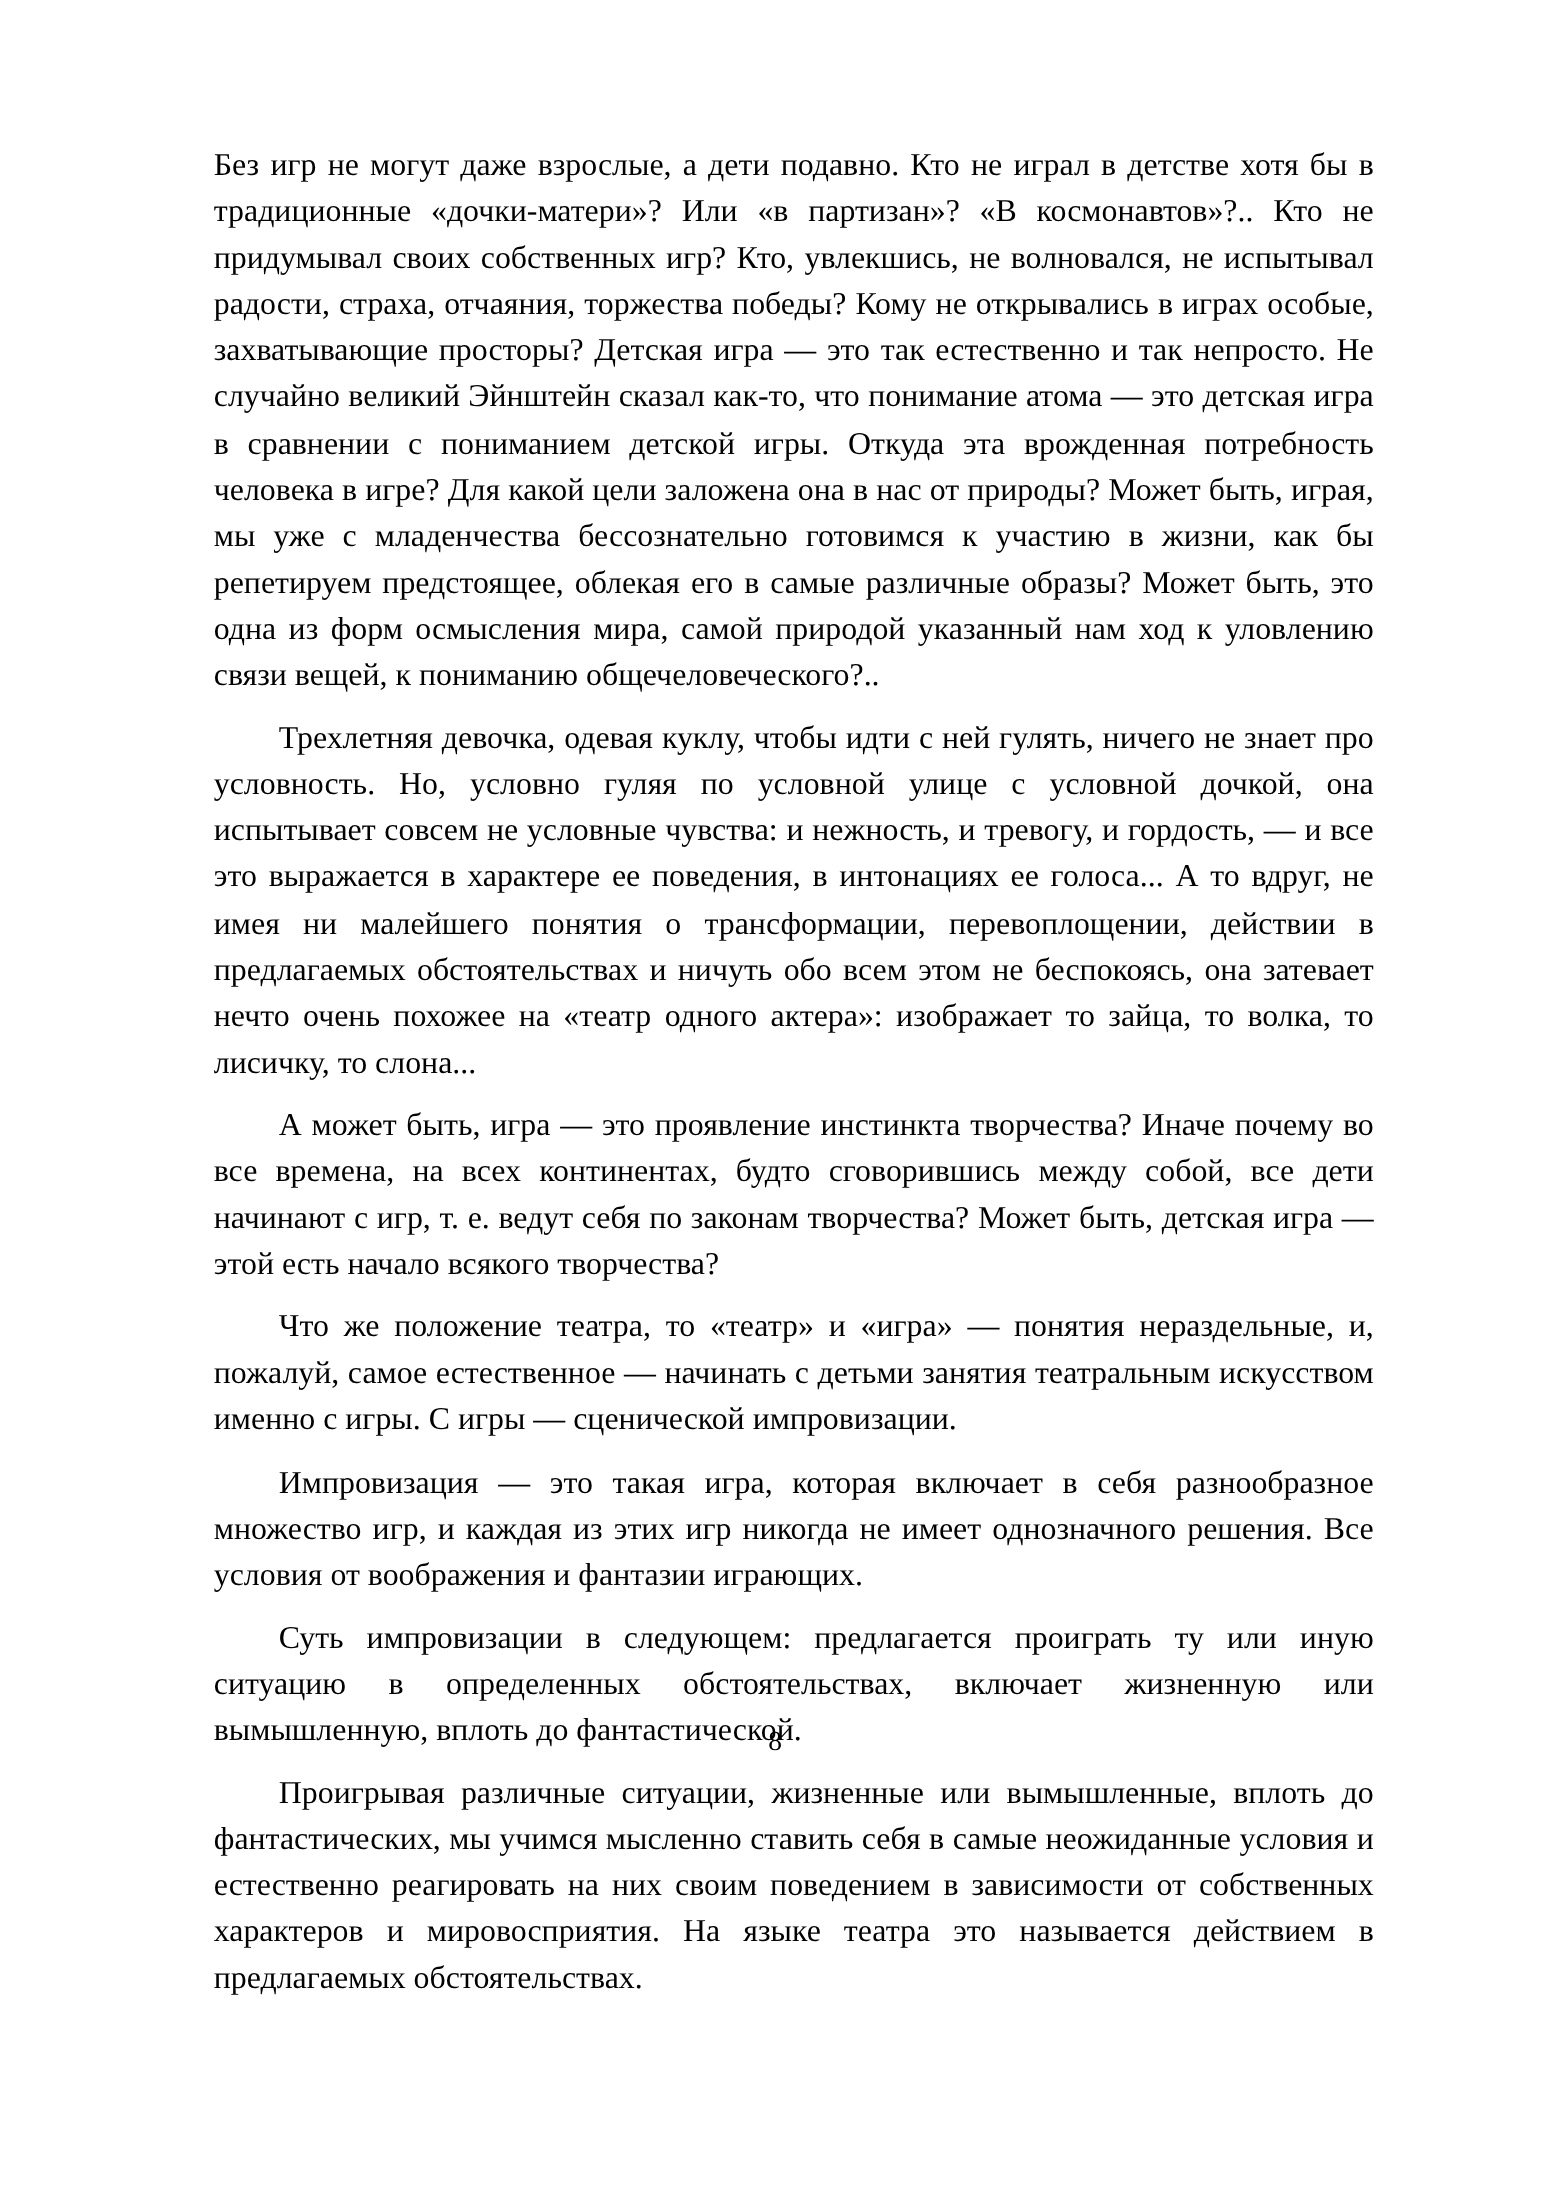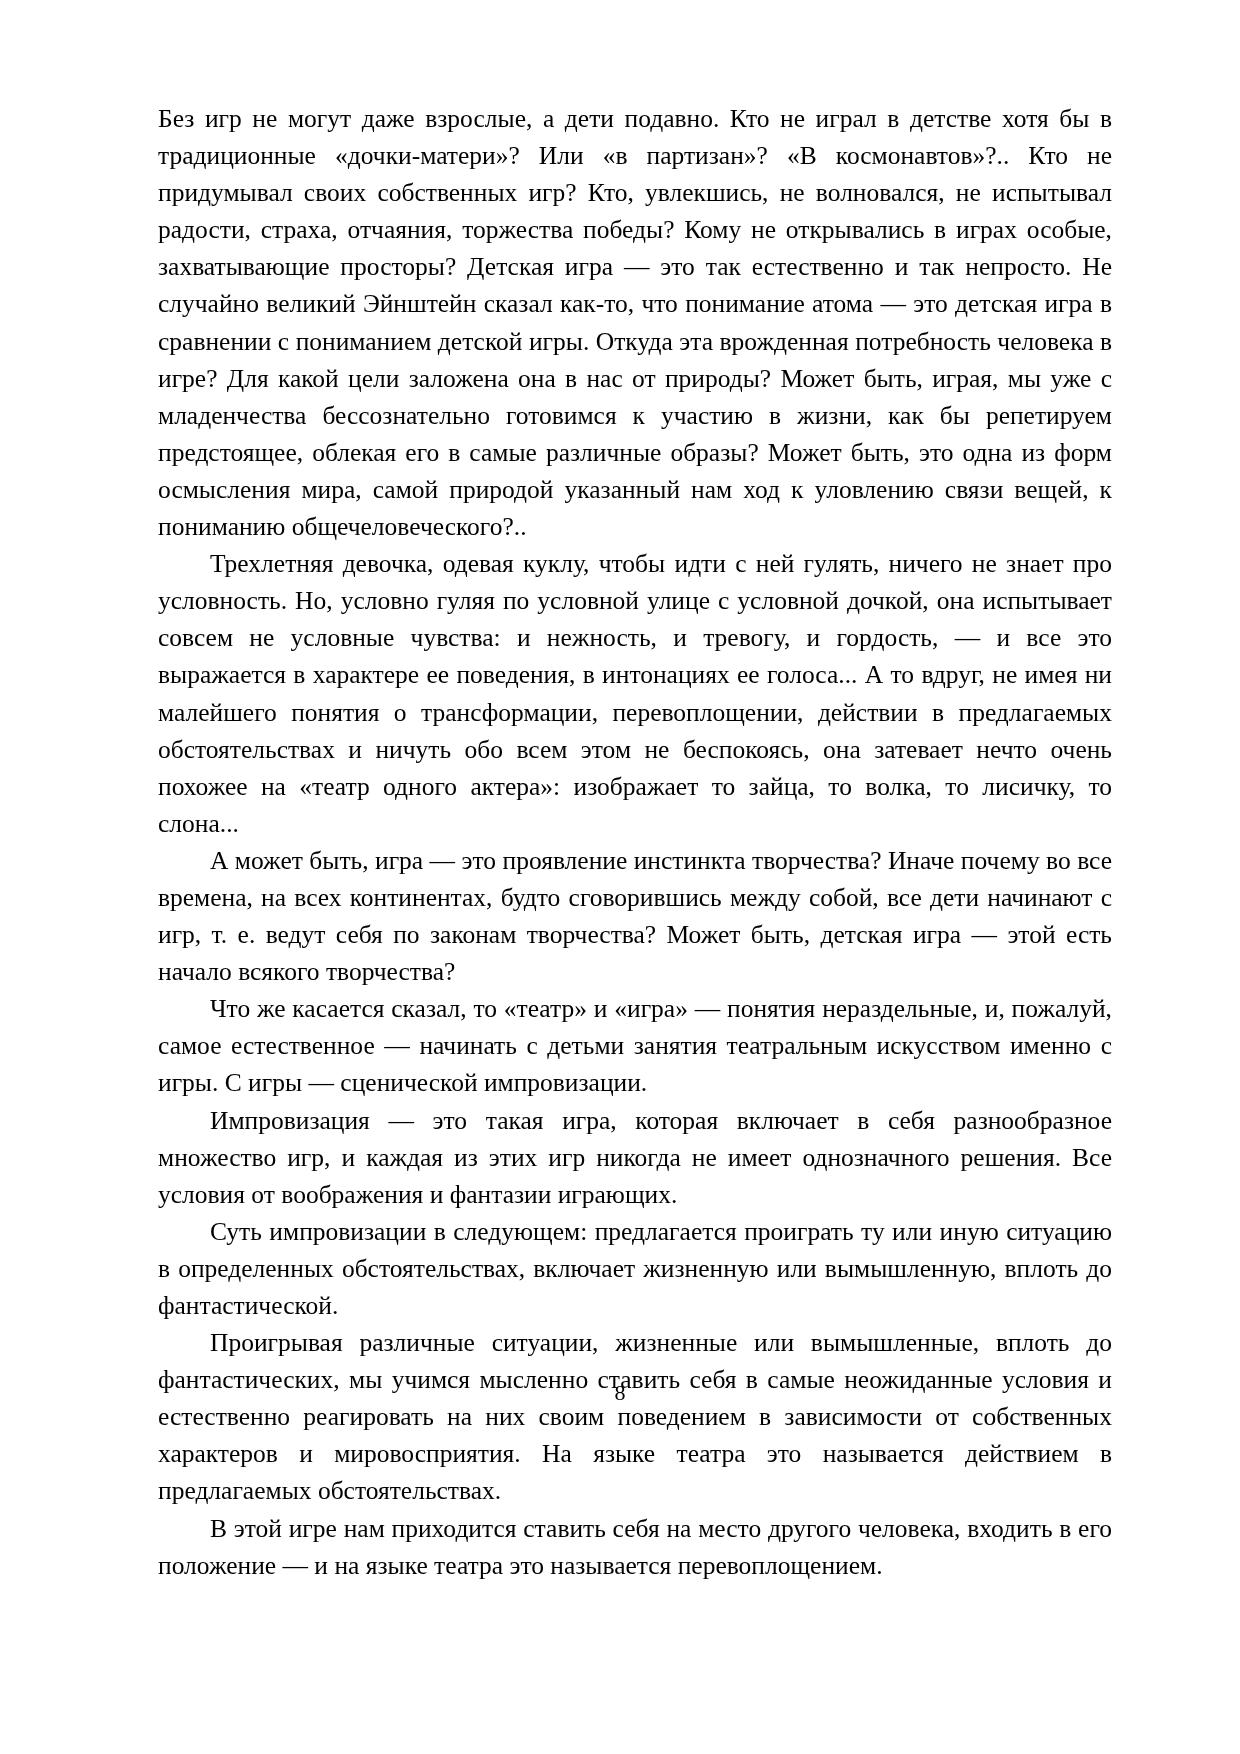--- a/index.html
+++ b/index.html
@@ -22,21 +22,21 @@
     padding: 100px 128px 0 158px;
     position: relative;
   }
   .body-text {
     font-size: 25.5px;
     line-height: 1.455;
     text-align: justify;
     text-justify: inter-word;
   }
   .body-text p {
-    margin: 0;
+    margin: 13px;
     text-indent: 52px;
     hyphens: none;
   }
   .body-text p.no-indent {
     text-indent: 0;
   }
   .underline {
     text-underline-offset: 3px;
   }
   .page-number {
@@ -55,27 +55,26 @@
 <div class="page">
 
   <div class="body-text">
 
     <p class="no-indent">Без игр не могут даже взрослые, а дети подавно. Кто не играл в детстве хотя бы в традиционные «дочки-матери»? Или «в партизан»? «В космонавтов»?.. Кто не придумывал своих собственных игр? Кто, увлекшись, не волновался, не испытывал радости, страха, отчаяния, торжества победы? Кому не открывались в играх особые, захватывающие просторы? Детская игра — это так естественно и так непросто. Не случайно великий Эйнштейн сказал как-то, что понимание атома — это детская игра в сравнении с пониманием детской игры. Откуда эта врожденная потребность человека в игре? Для какой цели заложена она в нас от природы? Может быть, играя, мы уже с младенчества бессознательно готовимся к участию в жизни, как бы репетируем предстоящее, облекая его в самые различные образы? Может быть, это одна из форм осмысления мира, самой природой указанный нам ход к уловлению связи вещей, к пониманию общечеловеческого?..</p>
 
     <p><span>Трехлетняя девочка, одевая </span><span class="underline">куклу</span><span>, чтобы идти с ней гулять, ничего не знает про условность. Но, условно гуляя по условной улице с условной дочкой, она испытывает совсем не условные чувства: и нежность, и тревогу, и гордость, — и все это выражается в характере ее поведения, в интонациях ее голоса... А то вдруг, не имея ни малейшего понятия о трансформации, перевоплощении, действии в предлагаемых обстоятельствах и ничуть обо всем этом не беспокоясь, она затевает нечто очень похожее на «театр одного актера»: изображает то зайца, то волка, то лисичку, то слона...</span></p>
 
     <p>А может быть, игра — это проявление инстинкта творчества? Иначе почему во все времена, на всех континентах, будто сговорившись между собой, все дети начинают с игр, т. е. ведут себя по законам творчества? Может быть, детская игра — этой есть начало всякого творчества?</p>
 
-    <p>Что же касается сказал, то «театр» и «игра» — понятия нераздельные, и, пожалуй, самое естественное — начинать с детьми занятия театральным искусством именно с игры. С игры — сценической импровизации.</p>
+    <p>Что же положение театра, то «театр» и «игра» — понятия нераздельные, и, пожалуй, самое естественное — начинать с детьми занятия театральным искусством именно с игры. С игры — сценической импровизации.</p>
 
     <p>Импровизация — это такая игра, которая включает в себя разнообразное множество игр, и каждая из этих игр никогда не имеет однозначного решения. Все условия от воображения и фантазии играющих.</p>
 
     <p>Суть импровизации в следующем: предлагается проиграть ту или иную ситуацию в определенных обстоятельствах, включает жизненную или вымышленную, вплоть до фантастической.</p>
 
     <p>Проигрывая различные ситуации, жизненные или вымышленные, вплоть до фантастических, мы учимся мысленно ставить себя в самые неожиданные условия и естественно реагировать на них своим поведением в зависимости от собственных характеров и мировосприятия. На языке театра это называется действием в предлагаемых обстоятельствах.</p>
 
-    <p>В этой игре нам приходится ставить себя на место другого человека, входить в его положение — и на языке театра это называется перевоплощением.</p>
 
   </div>
 
   <div class="page-number">8</div>
 
 </div>
 
 </body></html>

